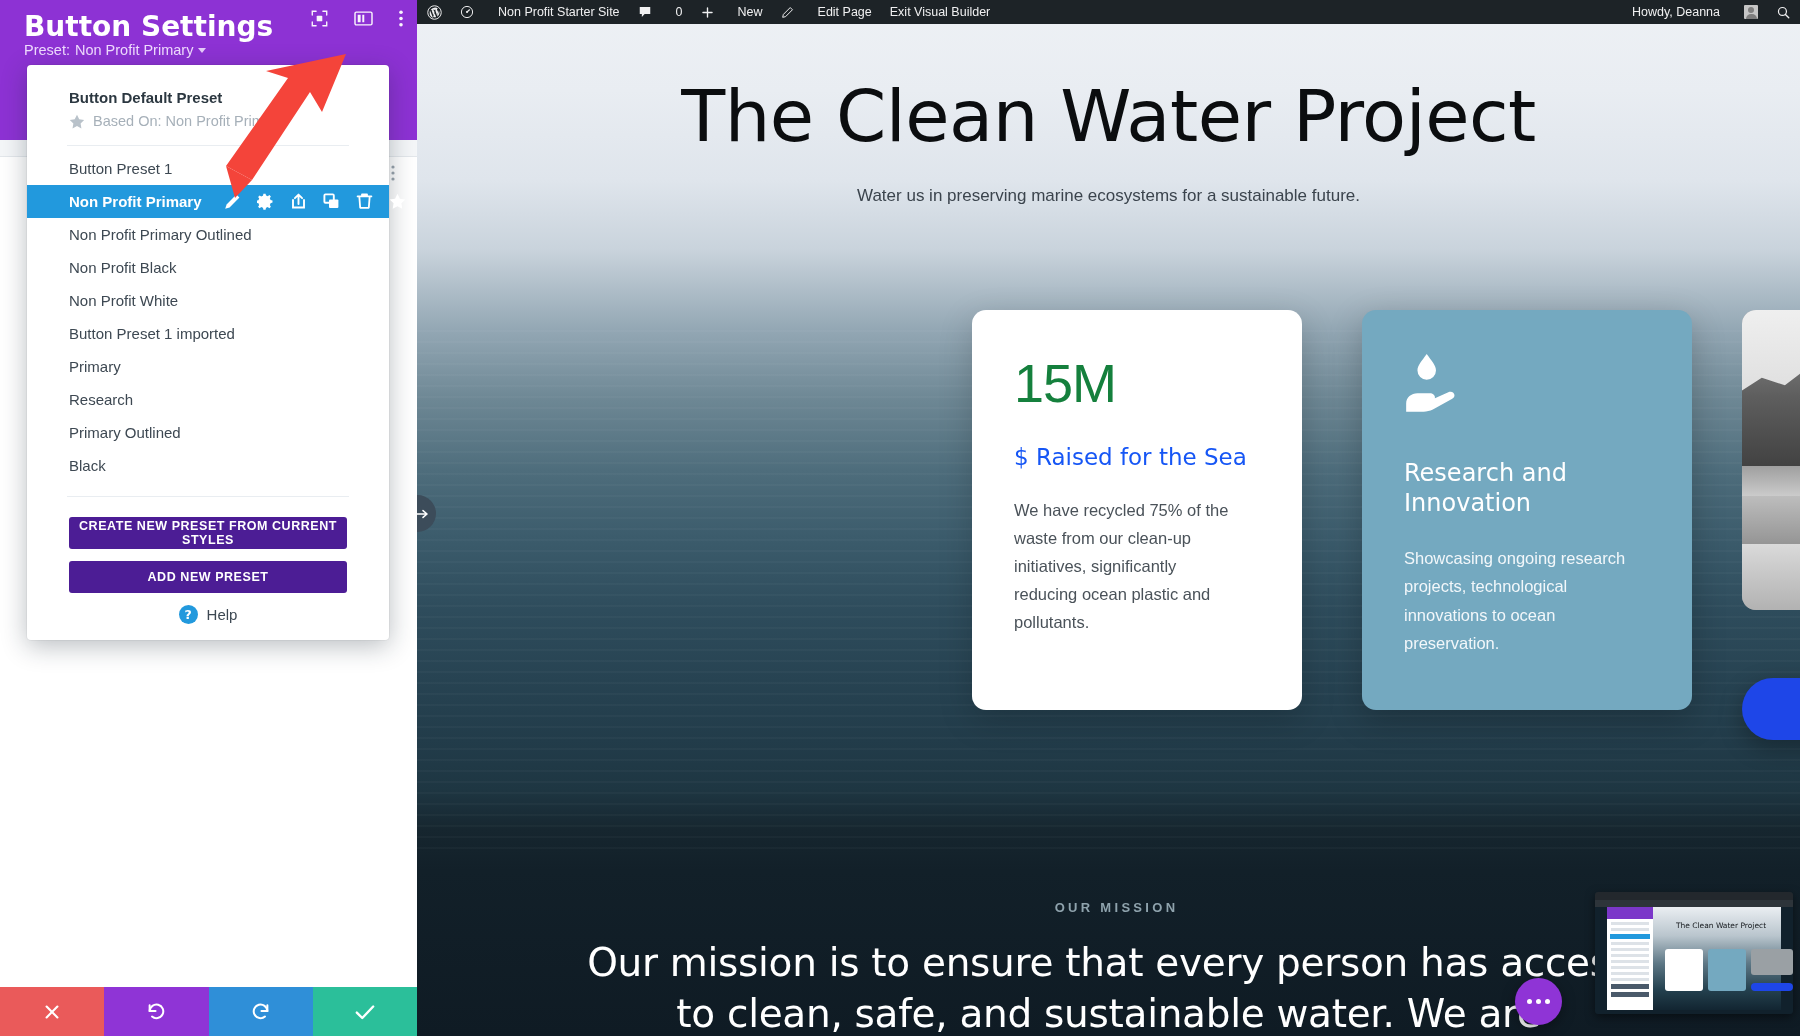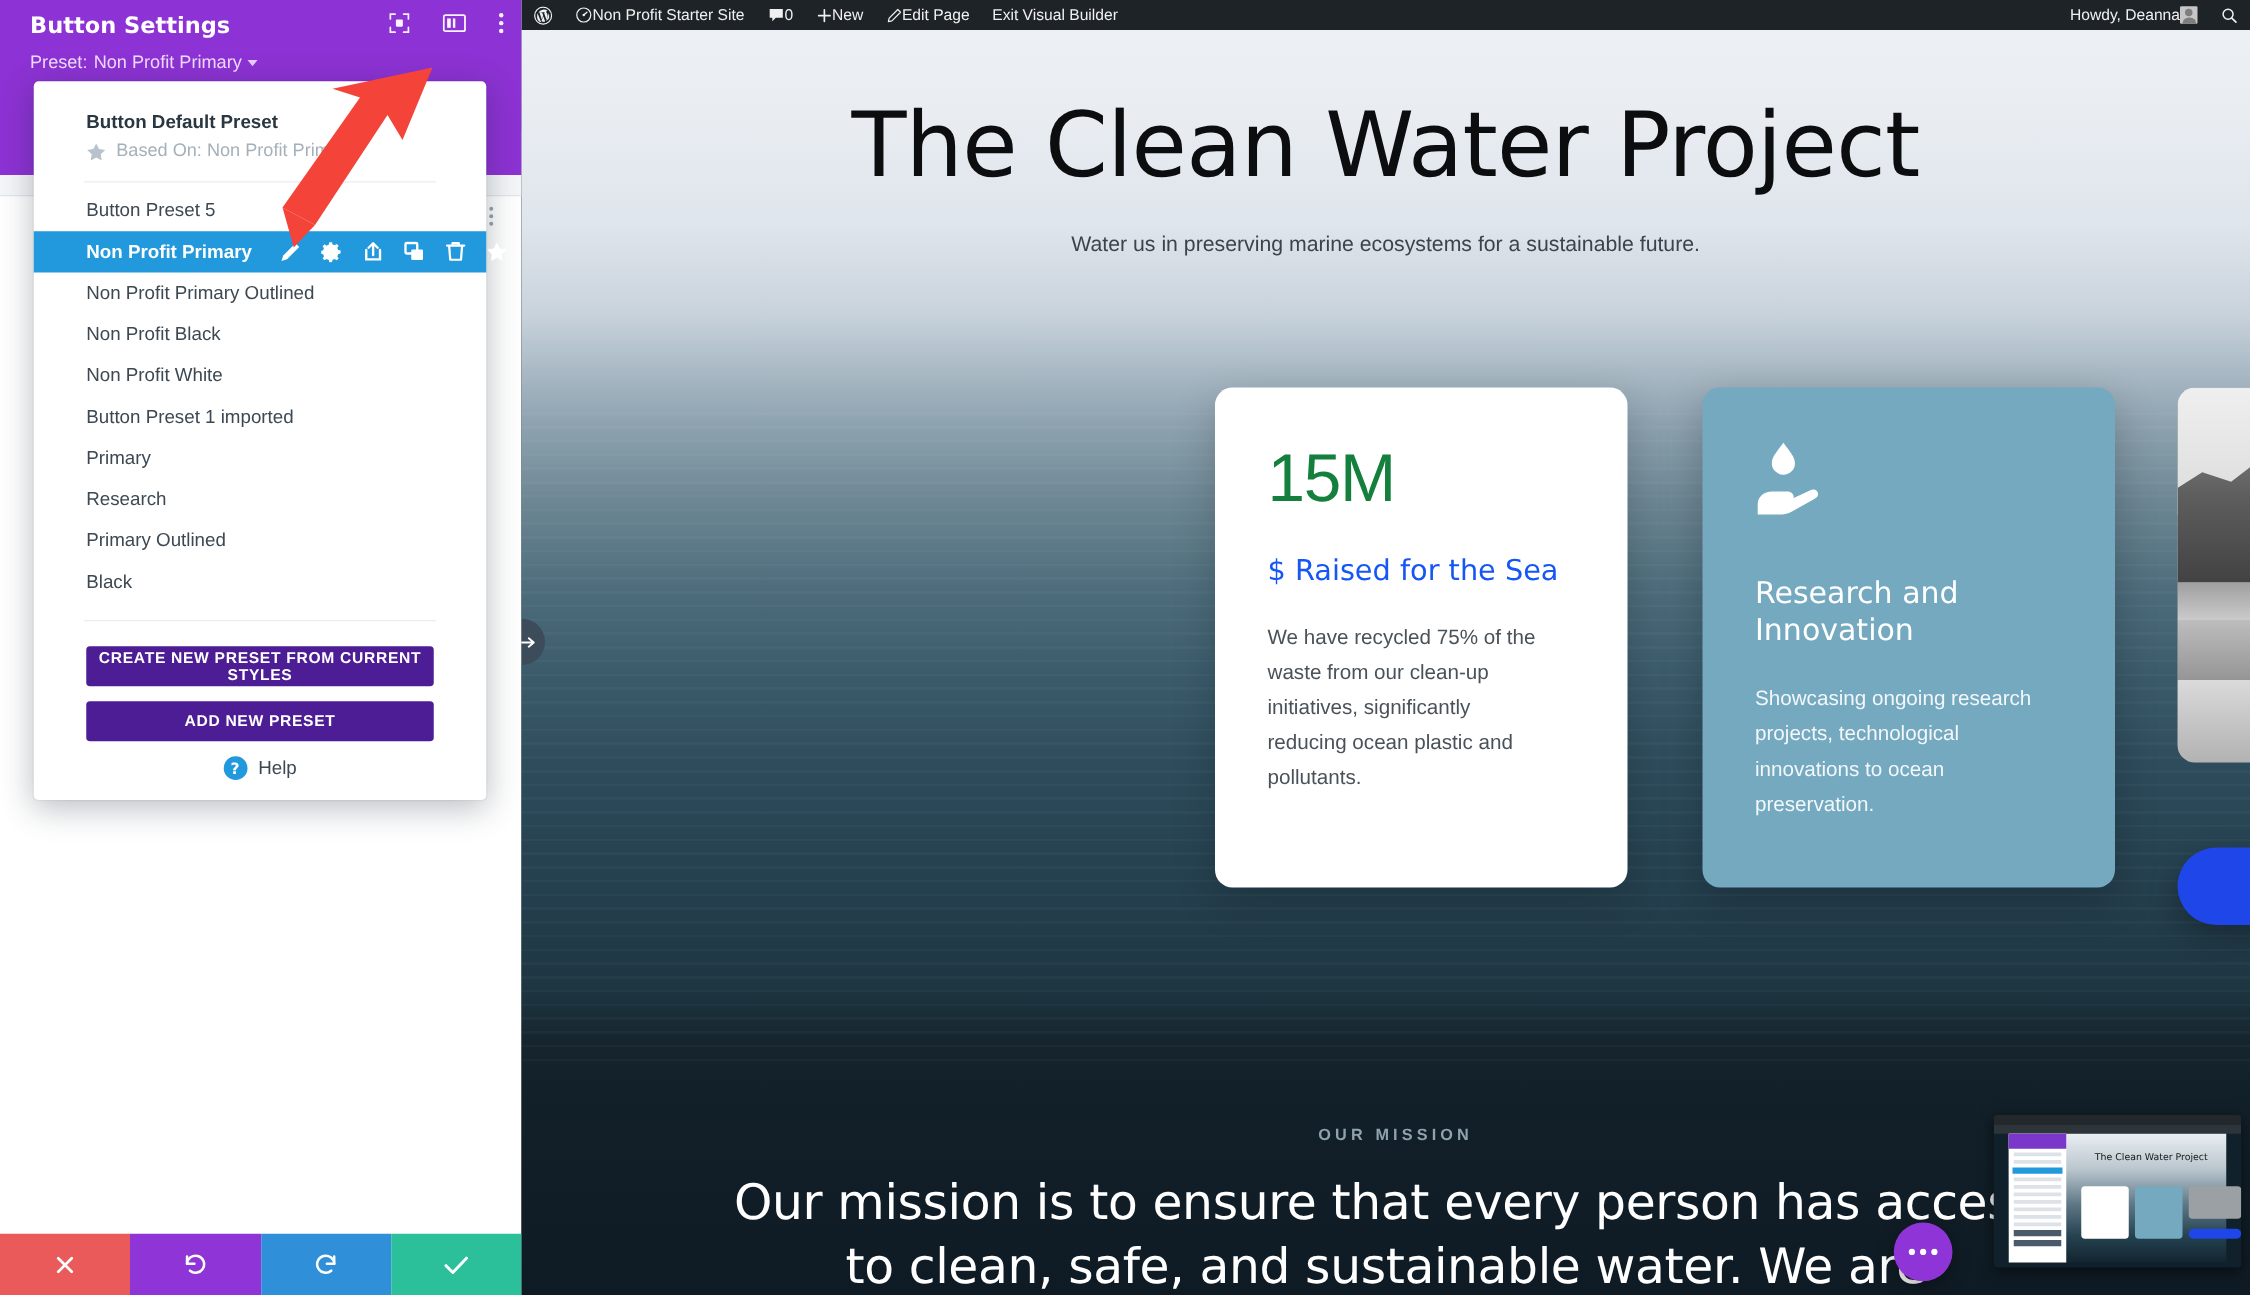--- a/index.html
+++ b/index.html
@@ -34,21 +34,21 @@
         rgba(0,0,0,0.00) 2px, rgba(0,0,0,0.00) 11px);
     opacity:.85;
   }
 
   
   #wpbar {
     position: absolute; left:0; top:0; width:1383px; height:24px;
     background:#1d2327; color:#f0f0f1; display:flex; align-items:center;
     font-size:12.5px; z-index:40;
   }
-  #wpbar .seg { display:flex; align-items:center; gap:0; padding:0 9px; height:18px; white-space:nowrap;}
+  #wpbar .seg { display:flex; align-items:center; gap:24px; padding:0 9px; height:18px; white-space:nowrap;}
   #wpbar .seg.first { padding-left:10px; }
   #wpbar .spacer { flex:1 1 auto; }
   #wpbar svg { display:block; }
   #wpbar .avatar {
     width:14px; height:14px; background:#c6c6c6; display:inline-block;
     position:relative; border-radius:1px; overflow:hidden;
   }
   #wpbar .avatar::before{
     content:""; position:absolute; left:4px; top:2px; width:6px; height:6px;
     border-radius:50%; background:#7e7e7e;
@@ -171,21 +171,21 @@
   #panel {
     position:absolute; left:0; top:0; width:417px; height:1036px;
     background:#fff; z-index:50;
   }
   #panel-head {
     position:absolute; left:0; top:0; width:417px; height:140px;
     background:#8d32d4;
   }
   #panel-head .h1 {
     position:absolute; left:24px; top:10px; color:#fff;
-    font-size:18px; font-weight:700; font-family:"DejaVu Sans",sans-serif;
+    font-size:28px; font-weight:700; font-family:"DejaVu Sans",sans-serif;
   }
   #panel-head .preset-line {
     position:absolute; left:24px; top:42px; color:#f0dcff; font-size:14.5px;
     display:flex; align-items:center; gap:5px; cursor:pointer;
   }
   #panel-head .caret {
     width:0;height:0;border-left:4px solid transparent;border-right:4px solid transparent;
     border-top:5px solid #e6cdfb; display:inline-block;
   }
   #panel-head .hicons { position:absolute; right:14px; top:10px; display:flex; gap:26px; align-items:center;}
@@ -440,21 +440,21 @@
             <path d="M9 .8l2.5 5.1 5.6.8-4 4 .9 5.6L9 13.6 3.9 16.3l1-5.6-4.1-4 5.6-.8z" fill="#b9c2ca"></path>
           </svg>
           <span>Based On: Non Profit Primary</span>
         </div>
       </div>
 
       <div class="pd-sep"></div>
 
       <div id="preset-list">
           <div class="pd-item">
-            <span class="nm">Button Preset 5</span>
+            <span class="nm">Button Preset 1</span>
           </div>
           <div class="pd-item selected">
             <span class="nm">Non Profit Primary</span>
             <span class="acts">
               <svg width="17" height="17" viewBox="0 0 17 17">
                 <path d="M12.4 1.6l3 3L5.6 14.4 1.2 15.8 2.6 11.4z" fill="currentColor"></path>
               </svg>
               <svg width="17" height="17" viewBox="0 0 17 17">
                 <path d="M8.5 5.4a3.1 3.1 0 1 0 0 6.2 3.1 3.1 0 0 0 0-6.2zm7 4.2v-2.2l-2-.4a5.7 5.7 0 0 0-.7-1.7l1.1-1.7-1.5-1.5-1.7 1.1a5.7 5.7 0 0 0-1.7-.7L8.6.8H6.4L6 2.8a5.7 5.7 0 0 0-1.7.7L2.6 2.4 1.1 3.9l1.1 1.7a5.7 5.7 0 0 0-.7 1.7l-2 .4v2.2l2 .4c.2.6.4 1.2.7 1.7l-1.1 1.7 1.5 1.5 1.7-1.1c.5.3 1.1.6 1.7.7l.4 2h2.2l.4-2c.6-.2 1.2-.4 1.7-.7l1.7 1.1 1.5-1.5-1.1-1.7c.3-.5.6-1.1.7-1.7z" fill="currentColor"></path>
               </svg>

